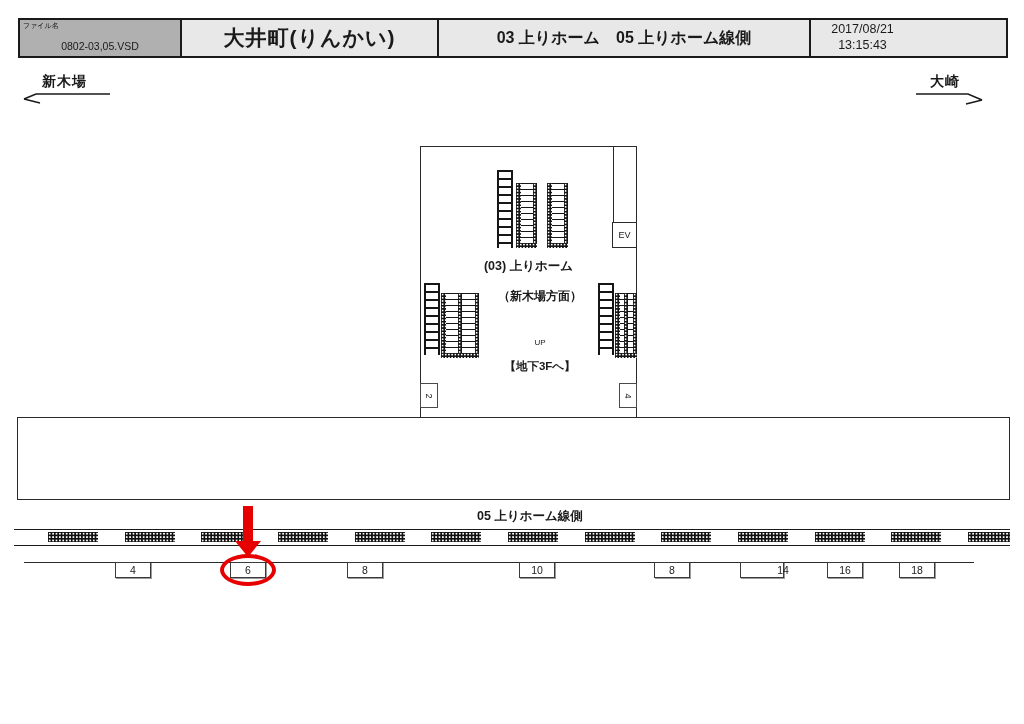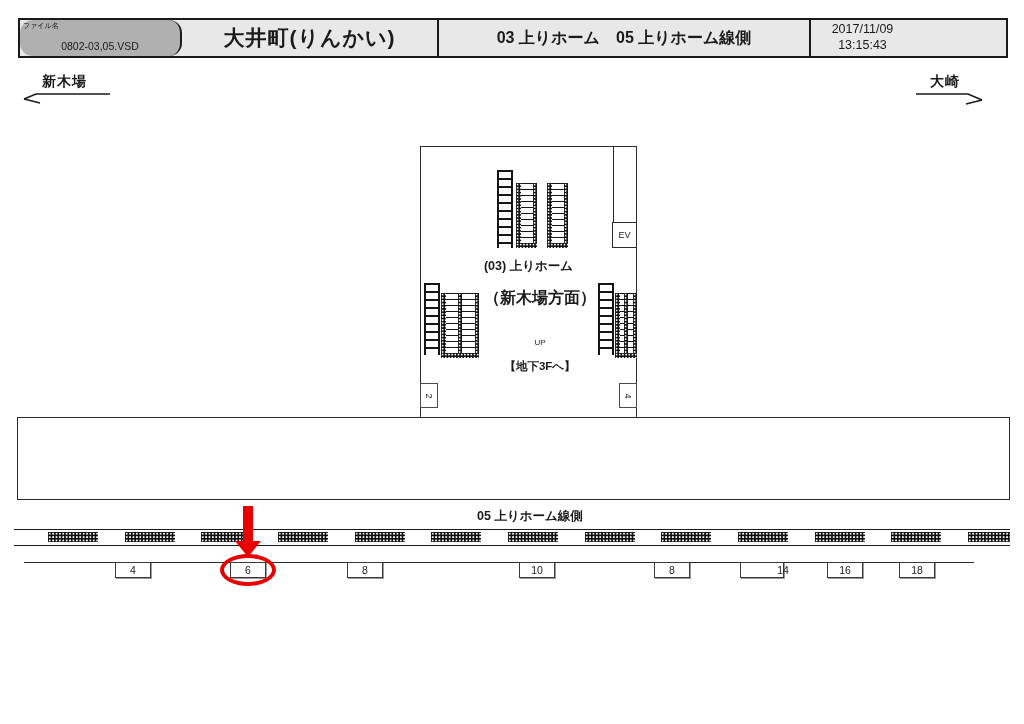--- a/index.html
+++ b/index.html
@@ -8,21 +8,21 @@
     font-family:"Liberation Sans","DejaVu Sans",sans-serif;color:#1a1a1a;
   }
 
   
   .header{
     position:absolute;left:18px;top:18px;width:990px;height:40px;
     display:flex;border:2px solid #1a1a1a;background:#e8e8e8;box-sizing:border-box;
   }
   .cell{box-sizing:border-box;border-right:2px solid #1a1a1a;display:flex;align-items:center;justify-content:center;}
   .cell:last-child{border-right:none;}
-  .file-cell{width:162px;background:#b0b0b0;position:relative;display:block;border-radius:13px;}
+  .file-cell{width:162px;background:#b0b0b0;position:relative;display:block;}
   .file-label{position:absolute;left:3px;top:1px;font-size:7px;color:#111;}
   .file-name{position:absolute;left:0;right:0;bottom:4px;text-align:center;font-size:10.5px;}
   .station-cell{width:257px;font-size:21px;font-weight:bold;letter-spacing:1px;}
   .code-cell{width:96px;font-size:20px;font-weight:bold;letter-spacing:12px;padding-left:12px;}
   .desc-cell{width:372px;font-size:16px;font-weight:bold;}
   .date-cell{width:103px;flex-direction:column;font-size:12.5px;line-height:1.25;}
 
   
   .dir{position:absolute;width:96px;height:34px;}
   .dir-label{position:absolute;top:1px;font-size:14px;font-weight:bold;letter-spacing:1px;}
@@ -42,21 +42,21 @@
     background:repeating-linear-gradient(180deg,#161616 0 1.6px,transparent 1.6px 8px);}
   .esc{position:absolute;display:flex;box-sizing:border-box;}
   .rail{width:4.5px;background-color:#161616;
     background-image:radial-gradient(#fff 0.8px,transparent 0.9px);background-size:3.2px 3.2px;}
   .steps{flex:1;background:repeating-linear-gradient(180deg,#161616 0 1.5px,transparent 1.5px 6px);}
   .comb{position:absolute;bottom:0;left:0;right:0;height:5px;background-color:#161616;
     background-image:radial-gradient(#fff 0.8px,transparent 0.9px);background-size:3.2px 3.2px;}
 
   .room-label{position:absolute;text-align:center;}
   .lbl-1{left:420px;top:258px;width:217px;font-size:12.5px;font-weight:bold;}
-  .lbl-2{left:432px;top:288px;width:216px;font-size:16px;font-weight:bold;}
+  .lbl-2{left:432px;top:288px;width:216px;font-size:12px;font-weight:bold;}
   .lbl-up{left:432px;top:338px;width:216px;font-size:8px;}
   .lbl-b3{left:432px;top:359px;width:216px;font-size:11.5px;font-weight:bold;}
 
   .col-box{position:absolute;top:383px;width:18px;height:25px;box-sizing:border-box;
     border:1.6px solid #4a4a4a;background:#fff;display:flex;align-items:center;justify-content:center;}
   .col-box span{font-size:9px;transform:rotate(90deg);display:block;}
 
   
   .platform-rect{position:absolute;left:17px;top:417px;width:993px;height:83px;box-sizing:border-box;
     border:1.6px solid #2a2a2a;background:#fff;}
@@ -91,21 +91,21 @@
       <span class="file-label">ファイル名</span>
       <span class="file-name">0802-03,05.VSD</span>
     </div>
     <div class="cell station-cell">
       <span>大井町(りんかい)</span>
     </div>
     <div class="cell desc-cell">
       <span>03 上りホーム　05 上りホーム線側</span>
     </div>
     <div class="cell date-cell">
-      <span>2017/11/09</span>
+      <span>2017/08/21</span>
       <span>13:15:43</span>
     </div>
   </div>
 
   <div class="dir" style="left:20px;top:72px;">
     <span class="dir-label" style="left:22px;">新木場</span>
     <svg viewBox="0 0 96 34">
       <path d="M 90 22 L 16 22 L 4 27"></path>
       <path d="M 4 27 L 20 31"></path>
     </svg>

